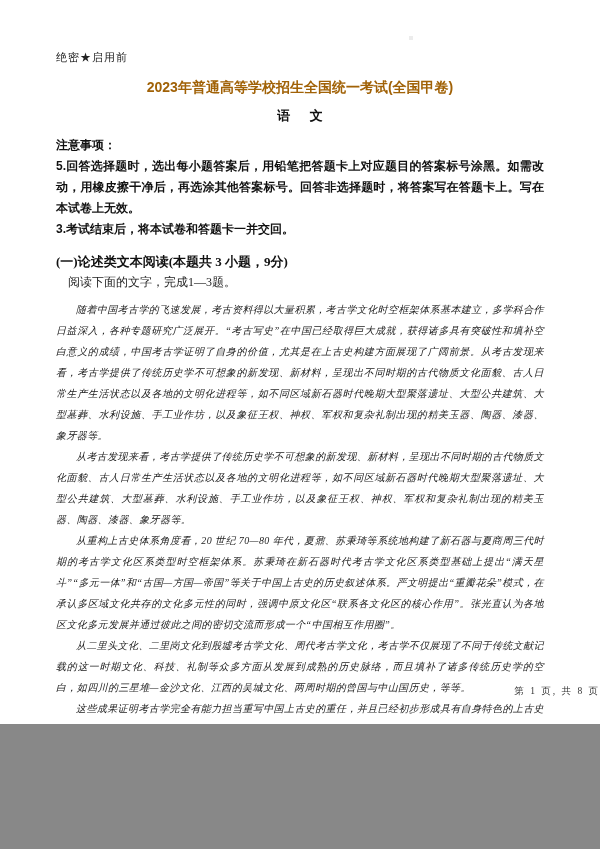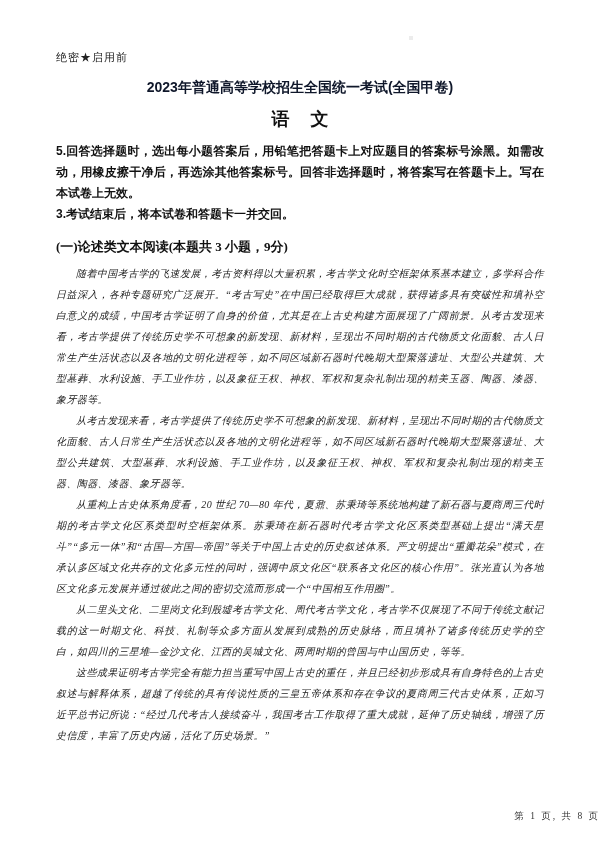--- a/index.html
+++ b/index.html
@@ -1,46 +1,46 @@
 <!DOCTYPE html>
 <html><head>
 <meta charset="utf-8">
 <style>
   html, body { margin: 0; padding: 0; background: #888; }
   .page {
     position: relative;
     width: 600px;
-    height: 849px;
+    height: 724px;
     margin: 0 auto;
     background: #ffffff;
     color: #1c1c1c;
     overflow: hidden;
     font-family: "Liberation Serif", serif;
   }
   .content { padding: 50px 56px 0 56px; }
 
   .classification {
     font-size: 11px;
     letter-spacing: 1px;
     color: #222;
   }
   .title {
     margin: 14px 0 0 0;
     text-align: center;
     font-family: "Liberation Sans", sans-serif;
     font-weight: 700;
     font-size: 14px;
-    color: #0f172a;
+    color: #a16207;
   }
   .subject {
     margin: 10px 0 0 0;
     text-align: center;
     font-family: "Liberation Sans", sans-serif;
     font-weight: 700;
-    font-size: 18px;
+    font-size: 13px;
     letter-spacing: 8px;
     text-indent: 8px;
     color: #111;
   }
   .notice { margin-top: 10px; }
   .notice-heading {
     font-family: "Liberation Sans", sans-serif;
     font-weight: 700;
     font-size: 12px;
     line-height: 21px;
@@ -113,27 +113,29 @@
 
   <div class="content">
 
     <div class="classification">绝密★启用前</div>
 
     <h1 class="title">2023年普通高等学校招生全国统一考试(全国甲卷)</h1>
 
     <h2 class="subject">语 文</h2>
 
     <div class="notice">
+      <div class="notice-heading">注意事项：</div>
       <div class="notice-item">5.回答选择题时，选出每小题答案后，用铅笔把答题卡上对应题目的答案标号涂黑。如需改动，用橡皮擦干净后，再选涂其他答案标号。回答非选择题时，将答案写在答题卡上。写在本试卷上无效。</div>
       <div class="notice-item">3.考试结束后，将本试卷和答题卡一并交回。</div>
     </div>
 
 
     <div class="sub-heading">(一)论述类文本阅读(本题共 3 小题，9分)</div>
 
+    <div class="instruction">阅读下面的文字，完成1—3题。</div>
 
     <div class="passage">
       <p>随着中国考古学的飞速发展，考古资料得以大量积累，考古学文化时空框架体系基本建立，多学科合作日益深入，各种专题研究广泛展开。“考古写史”在中国已经取得巨大成就，获得诸多具有突破性和填补空白意义的成绩，中国考古学证明了自身的价值，尤其是在上古史构建方面展现了广阔前景。从考古发现来看，考古学提供了传统历史学不可想象的新发现、新材料，呈现出不同时期的古代物质文化面貌、古人日常生产生活状态以及各地的文明化进程等，如不同区域新石器时代晚期大型聚落遗址、大型公共建筑、大型墓葬、水利设施、手工业作坊，以及象征王权、神权、军权和复杂礼制出现的精美玉器、陶器、漆器、象牙器等。</p>
       <p>从考古发现来看，考古学提供了传统历史学不可想象的新发现、新材料，呈现出不同时期的古代物质文化面貌、古人日常生产生活状态以及各地的文明化进程等，如不同区域新石器时代晚期大型聚落遗址、大型公共建筑、大型墓葬、水利设施、手工业作坊，以及象征王权、神权、军权和复杂礼制出现的精美玉器、陶器、漆器、象牙器等。</p>
       <p>从重构上古史体系角度看，20 世纪 70—80 年代，夏鼐、苏秉琦等系统地构建了新石器与夏商周三代时期的考古学文化区系类型时空框架体系。苏秉琦在新石器时代考古学文化区系类型基础上提出“满天星斗”“多元一体”和“古国—方国—帝国”等关于中国上古史的历史叙述体系。严文明提出“重瓣花朵”模式，在承认多区域文化共存的文化多元性的同时，强调中原文化区“联系各文化区的核心作用”。张光直认为各地区文化多元发展并通过彼此之间的密切交流而形成一个“中国相互作用圈”。</p>
       <p>从二里头文化、二里岗文化到殷墟考古学文化、周代考古学文化，考古学不仅展现了不同于传统文献记载的这一时期文化、科技、礼制等众多方面从发展到成熟的历史脉络，而且填补了诸多传统历史学的空白，如四川的三星堆—金沙文化、江西的吴城文化、两周时期的曾国与中山国历史，等等。</p>
       <p>这些成果证明考古学完全有能力担当重写中国上古史的重任，并且已经初步形成具有自身特色的上古史叙述与解释体系，超越了传统的具有传说性质的三皇五帝体系和存在争议的夏商周三代古史体系，正如习近平总书记所说：“经过几代考古人接续奋斗，我国考古工作取得了重大成就，延伸了历史轴线，增强了历史信度，丰富了历史内涵，活化了历史场景。”</p>
     </div>
 
   </div>

